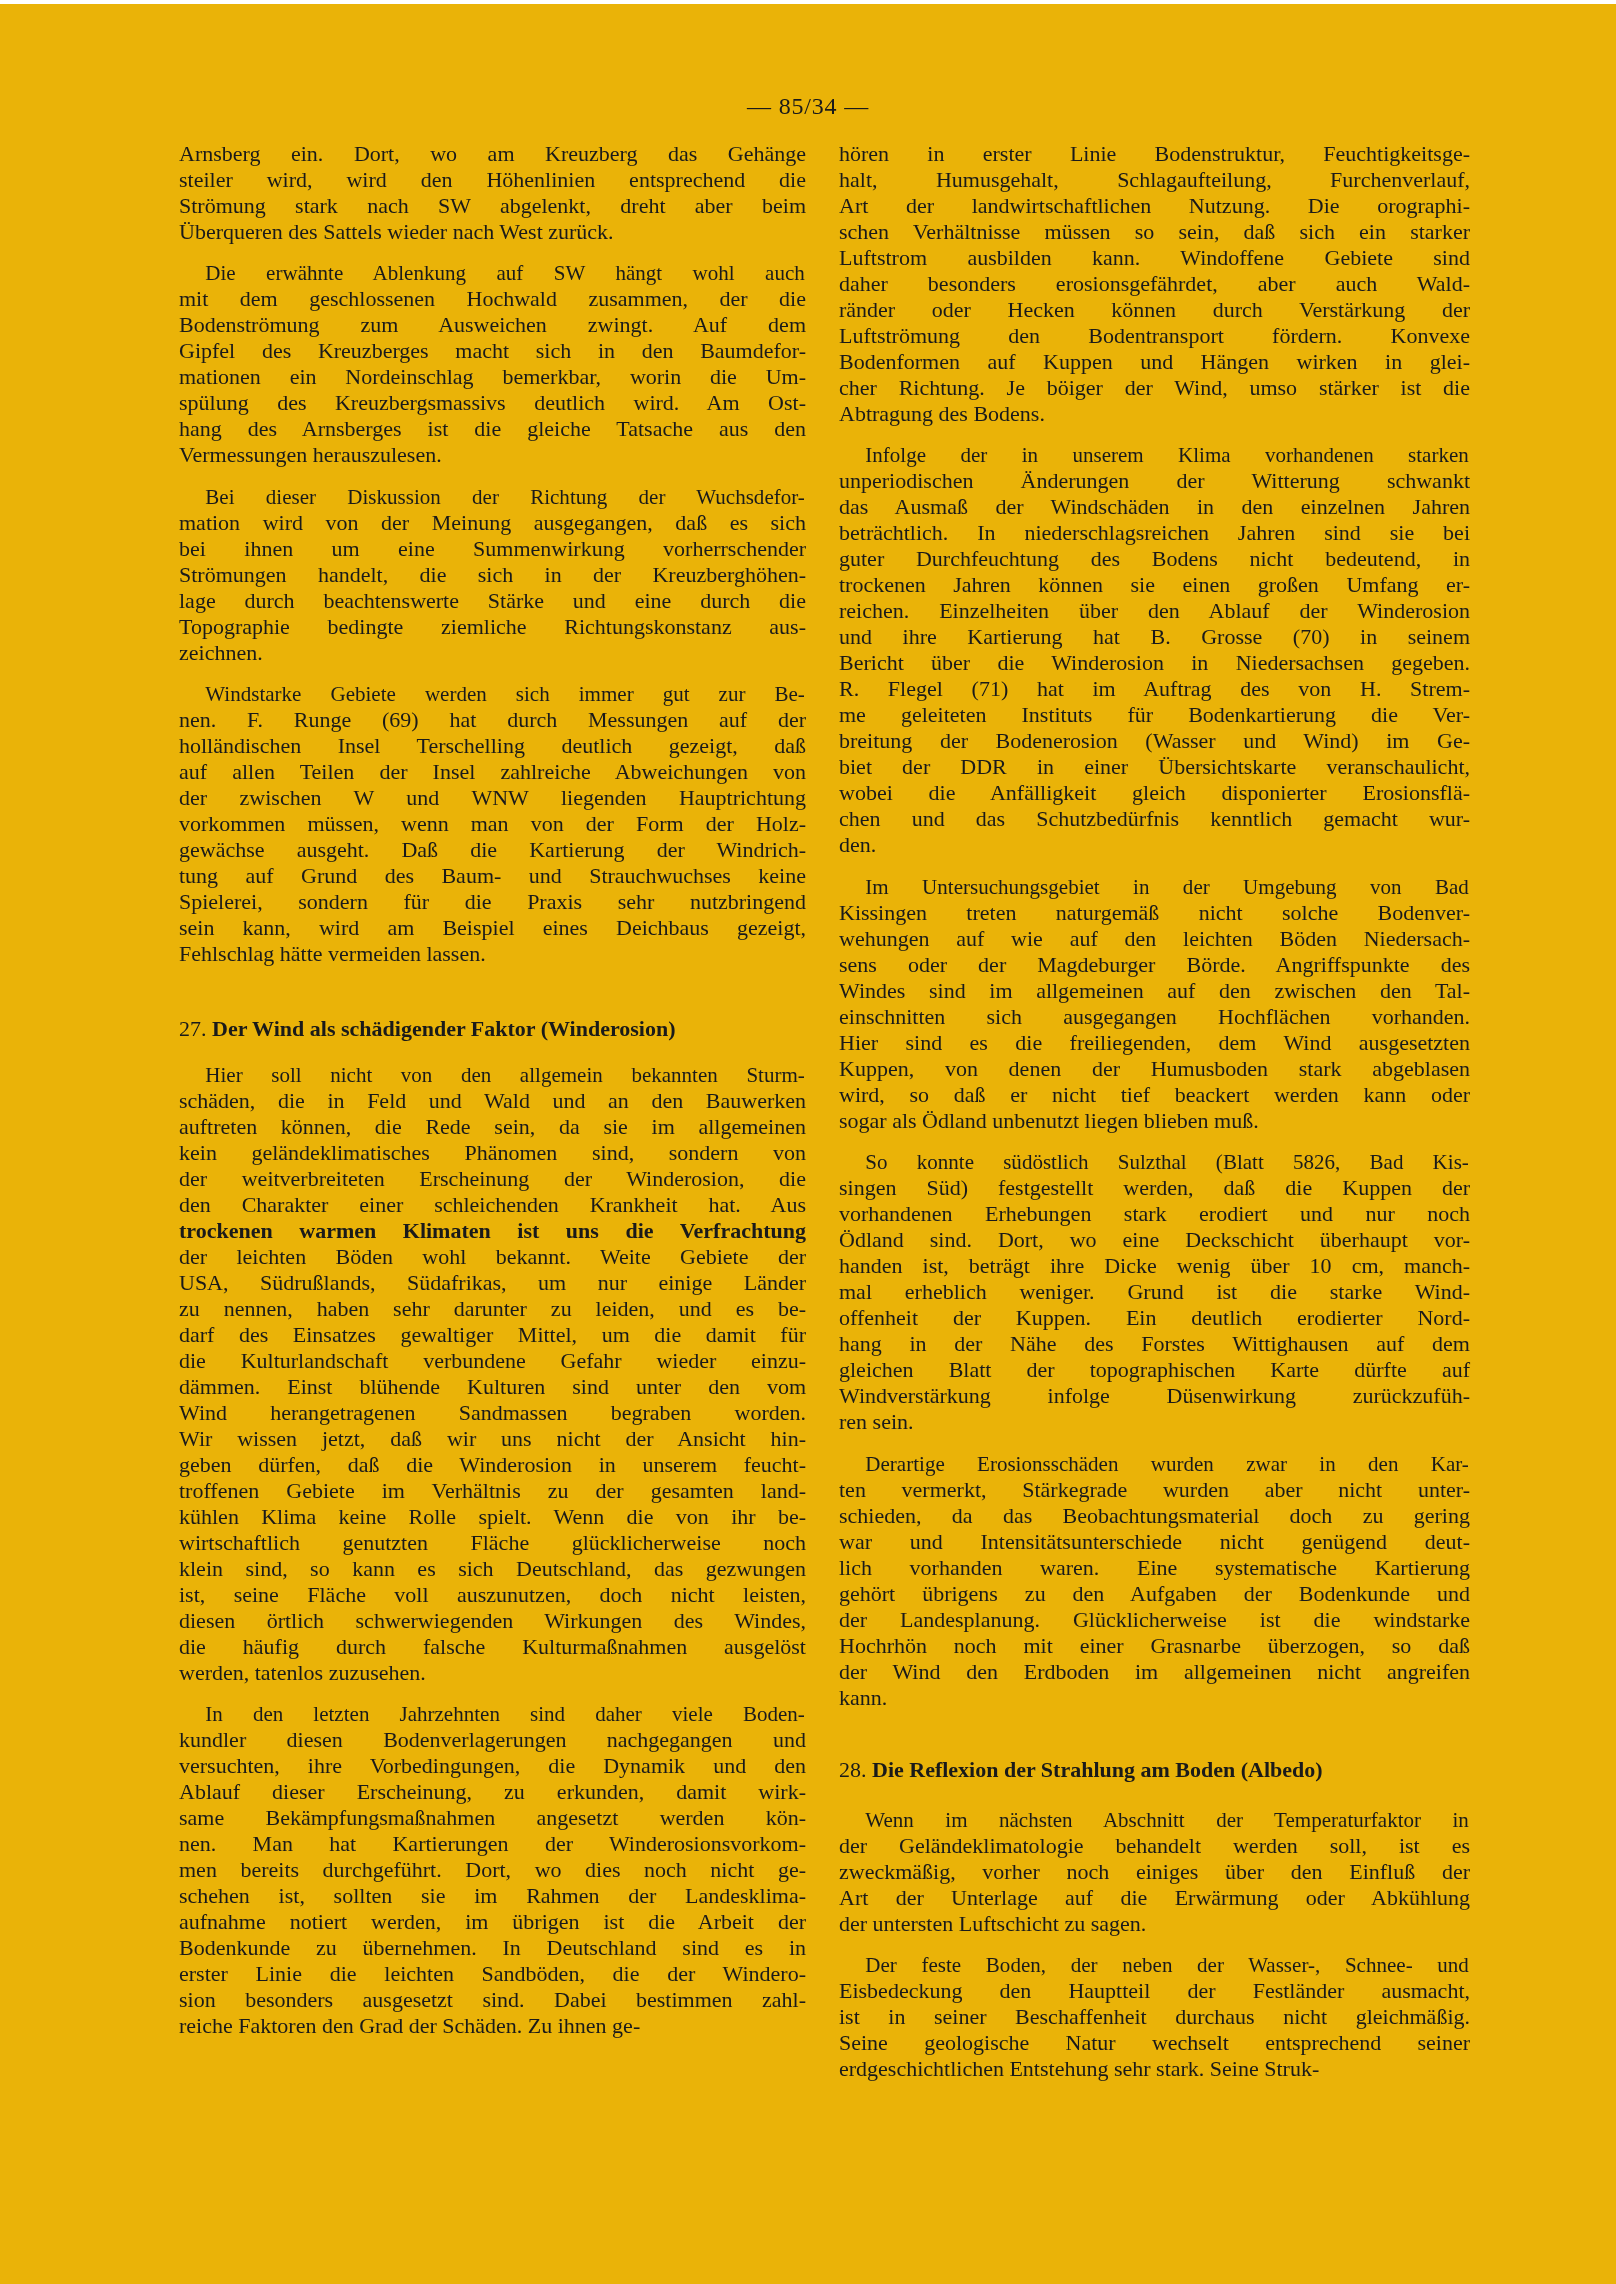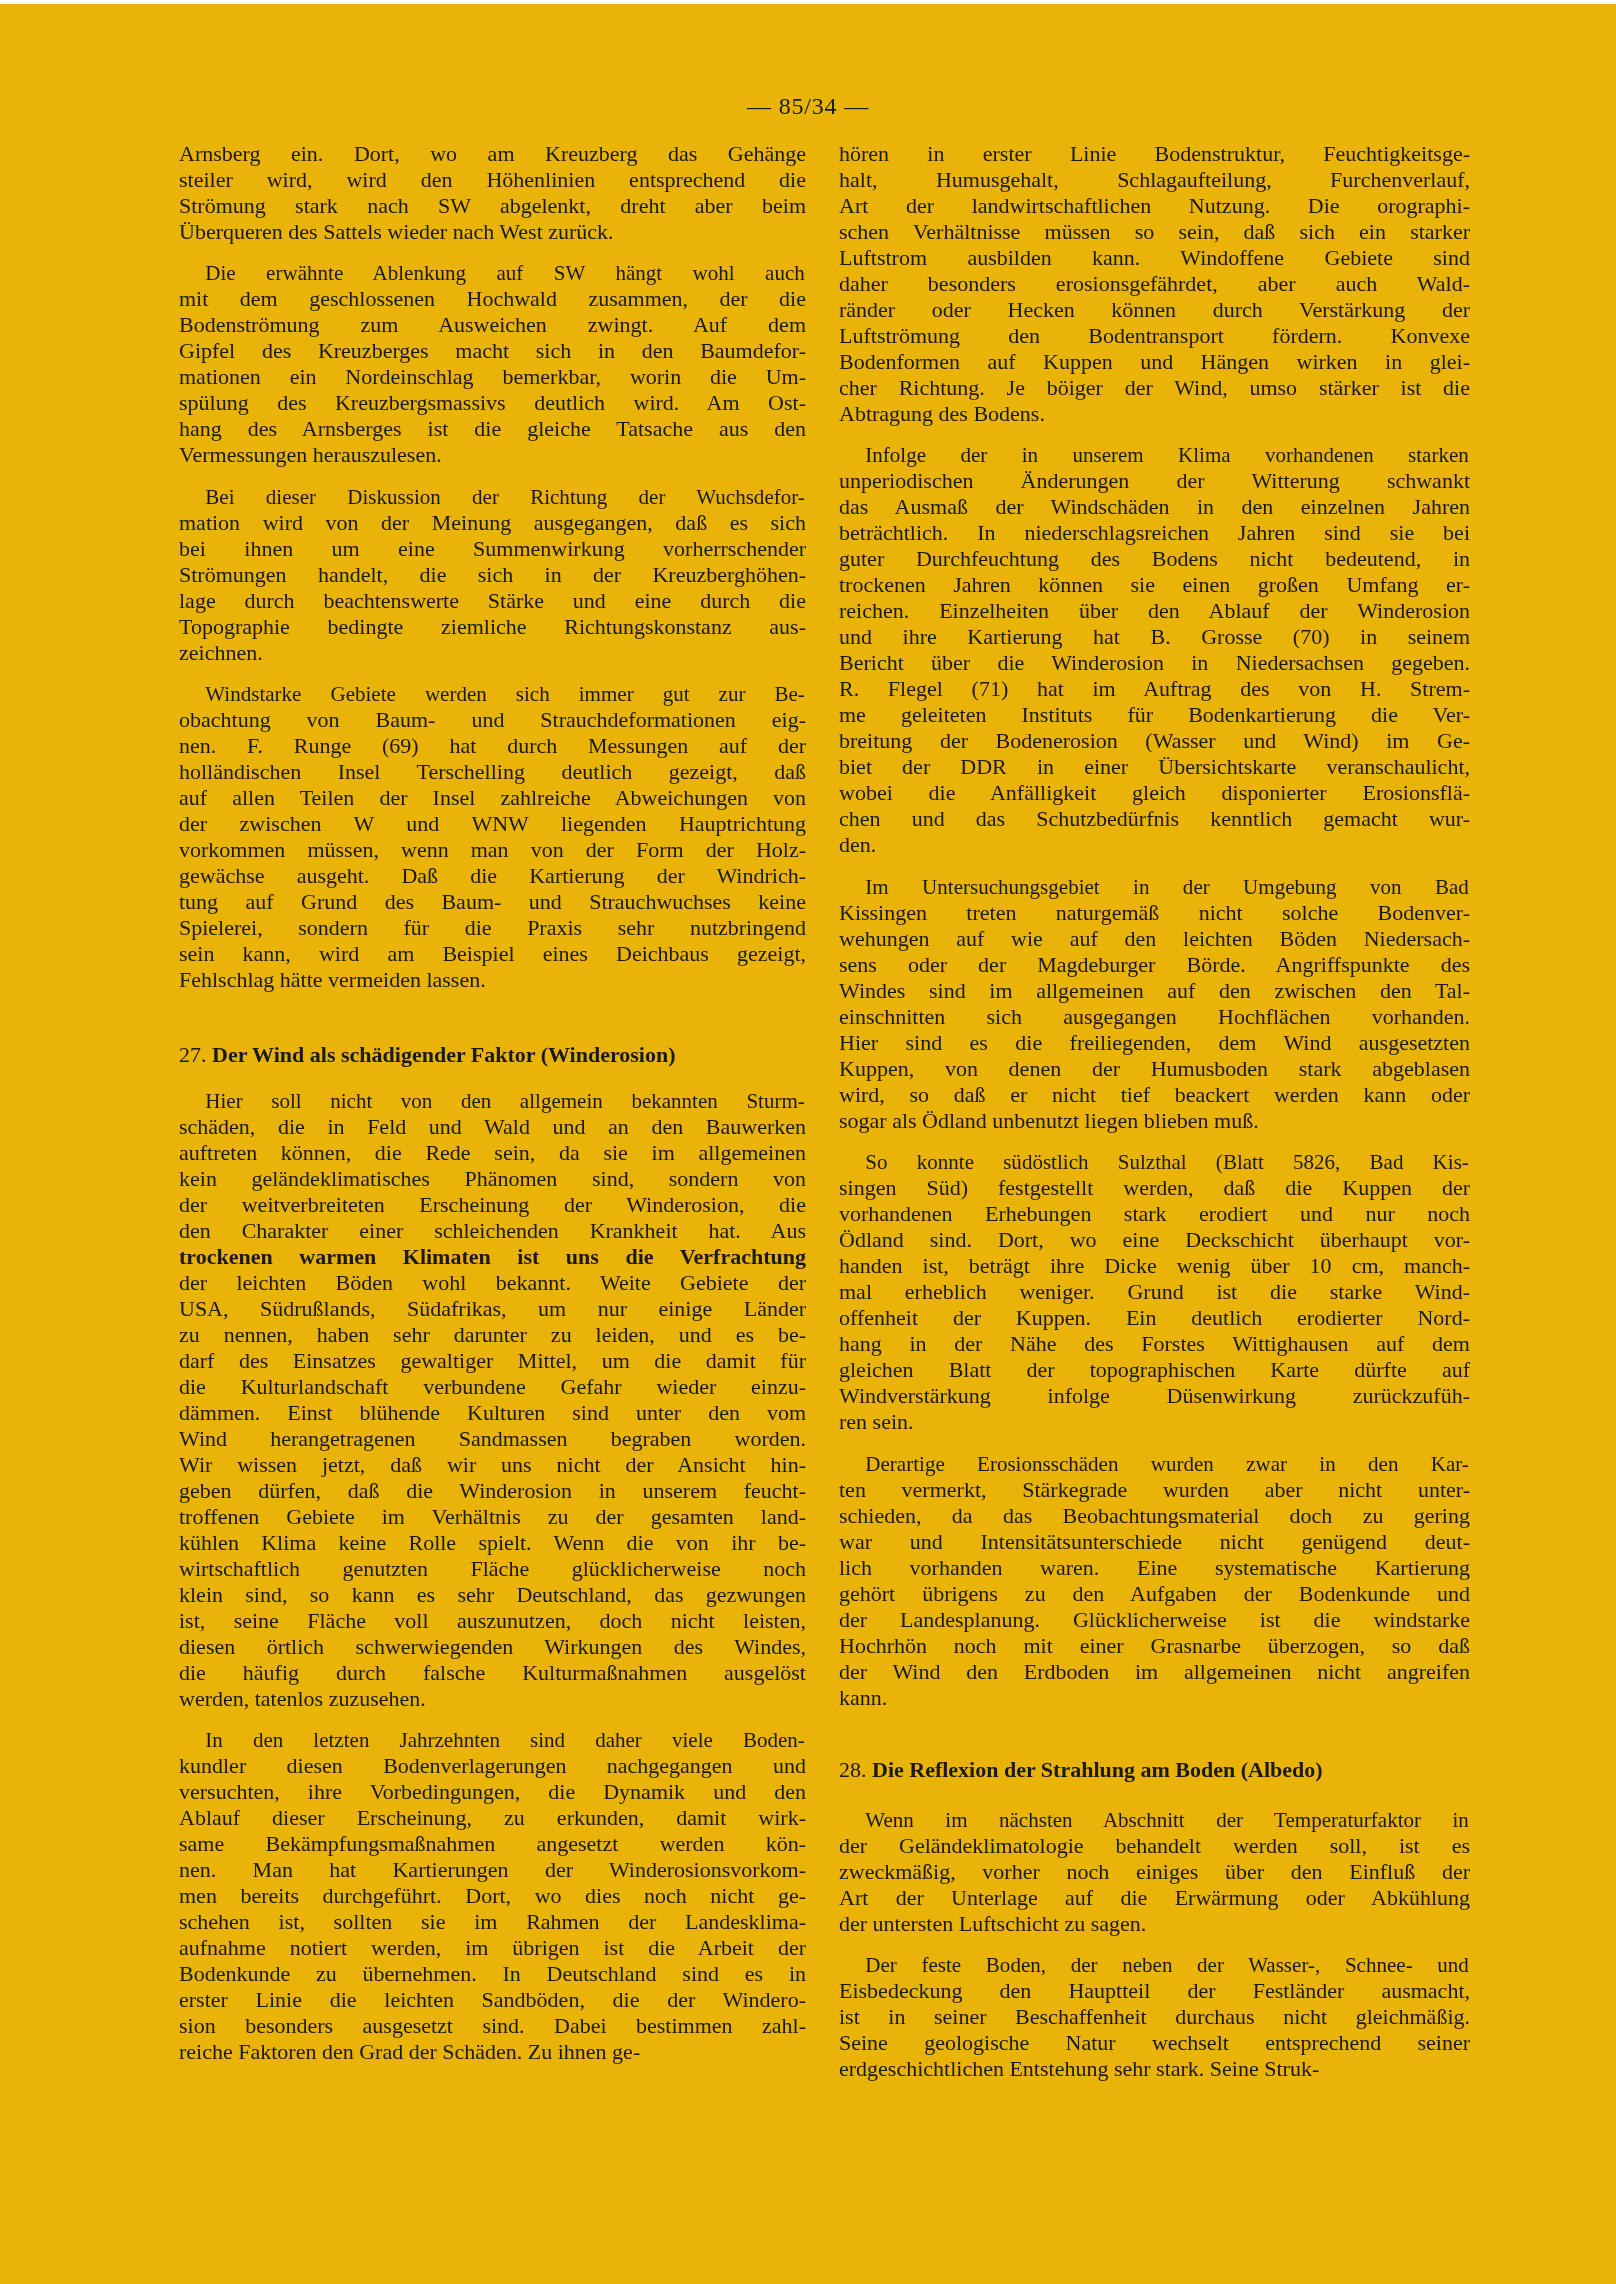--- a/index.html
+++ b/index.html
@@ -46,21 +46,20 @@
           <span class="line indent" style="width: 627px; transform: scaleX(0.9562);">Bei dieser Diskussion der Richtung der Wuchsdefor-</span>
           <span class="line" style="width: 627px;">mation wird von der Meinung ausgegangen, daß es sich</span>
           <span class="line" style="width: 627px;">bei ihnen um eine Summenwirkung vorherrschender</span>
           <span class="line" style="width: 627px;">Strömungen handelt, die sich in der Kreuzberghöhen-</span>
           <span class="line" style="width: 627px;">lage durch beachtenswerte Stärke und eine durch die</span>
           <span class="line" style="width: 627px;">Topographie bedingte ziemliche Richtungskonstanz aus-</span>
           <span class="line last" style="width: 627px;">zeichnen.</span>
         </div>
         <div class="para">
           <span class="line indent" style="width: 627px; transform: scaleX(0.9562);">Windstarke Gebiete werden sich immer gut zur Be-</span>
-          <span class="line" style="width: 627px;">obachtung von Baum- und Strauchdeformationen eig-</span>
           <span class="line" style="width: 627px;">nen. F. Runge (69) hat durch Messungen auf der</span>
           <span class="line" style="width: 627px;">holländischen Insel Terschelling deutlich gezeigt, daß</span>
           <span class="line" style="width: 627px;">auf allen Teilen der Insel zahlreiche Abweichungen von</span>
           <span class="line" style="width: 627px;">der zwischen W und WNW liegenden Hauptrichtung</span>
           <span class="line" style="width: 627px;">vorkommen müssen, wenn man von der Form der Holz-</span>
           <span class="line" style="width: 627px;">gewächse ausgeht. Daß die Kartierung der Windrich-</span>
           <span class="line" style="width: 627px;">tung auf Grund des Baum- und Strauchwuchses keine</span>
           <span class="line" style="width: 627px;">Spielerei, sondern für die Praxis sehr nutzbringend</span>
           <span class="line" style="width: 627px;">sein kann, wird am Beispiel eines Deichbaus gezeigt,</span>
           <span class="line last" style="width: 627px;">Fehlschlag hätte vermeiden lassen.</span>
@@ -84,21 +83,21 @@
           <span class="line" style="width: 627px;">zu nennen, haben sehr darunter zu leiden, und es be-</span>
           <span class="line" style="width: 627px;">darf des Einsatzes gewaltiger Mittel, um die damit für</span>
           <span class="line" style="width: 627px;">die Kulturlandschaft verbundene Gefahr wieder einzu-</span>
           <span class="line" style="width: 627px;">dämmen. Einst blühende Kulturen sind unter den vom</span>
           <span class="line" style="width: 627px;">Wind herangetragenen Sandmassen begraben worden.</span>
           <span class="line" style="width: 627px;">Wir wissen jetzt, daß wir uns nicht der Ansicht hin-</span>
           <span class="line" style="width: 627px;">geben dürfen, daß die Winderosion in unserem feucht-</span>
           <span class="line" style="width: 627px;">troffenen Gebiete im Verhältnis zu der gesamten land-</span>
           <span class="line" style="width: 627px;">kühlen Klima keine Rolle spielt. Wenn die von ihr be-</span>
           <span class="line" style="width: 627px;">wirtschaftlich genutzten Fläche glücklicherweise noch</span>
-          <span class="line" style="width: 627px;">klein sind, so kann es sehr Deutschland, das gezwungen</span>
+          <span class="line" style="width: 627px;">klein sind, so kann es sich Deutschland, das gezwungen</span>
           <span class="line" style="width: 627px;">ist, seine Fläche voll auszunutzen, doch nicht leisten,</span>
           <span class="line" style="width: 627px;">diesen örtlich schwerwiegenden Wirkungen des Windes,</span>
           <span class="line" style="width: 627px;">die häufig durch falsche Kulturmaßnahmen ausgelöst</span>
           <span class="line last" style="width: 627px;">werden, tatenlos zuzusehen.</span>
         </div>
         <div class="para">
           <span class="line indent" style="width: 627px; transform: scaleX(0.9562);">In den letzten Jahrzehnten sind daher viele Boden-</span>
           <span class="line" style="width: 627px;">kundler diesen Bodenverlagerungen nachgegangen und</span>
           <span class="line" style="width: 627px;">versuchten, ihre Vorbedingungen, die Dynamik und den</span>
           <span class="line" style="width: 627px;">Ablauf dieser Erscheinung, zu erkunden, damit wirk-</span>

